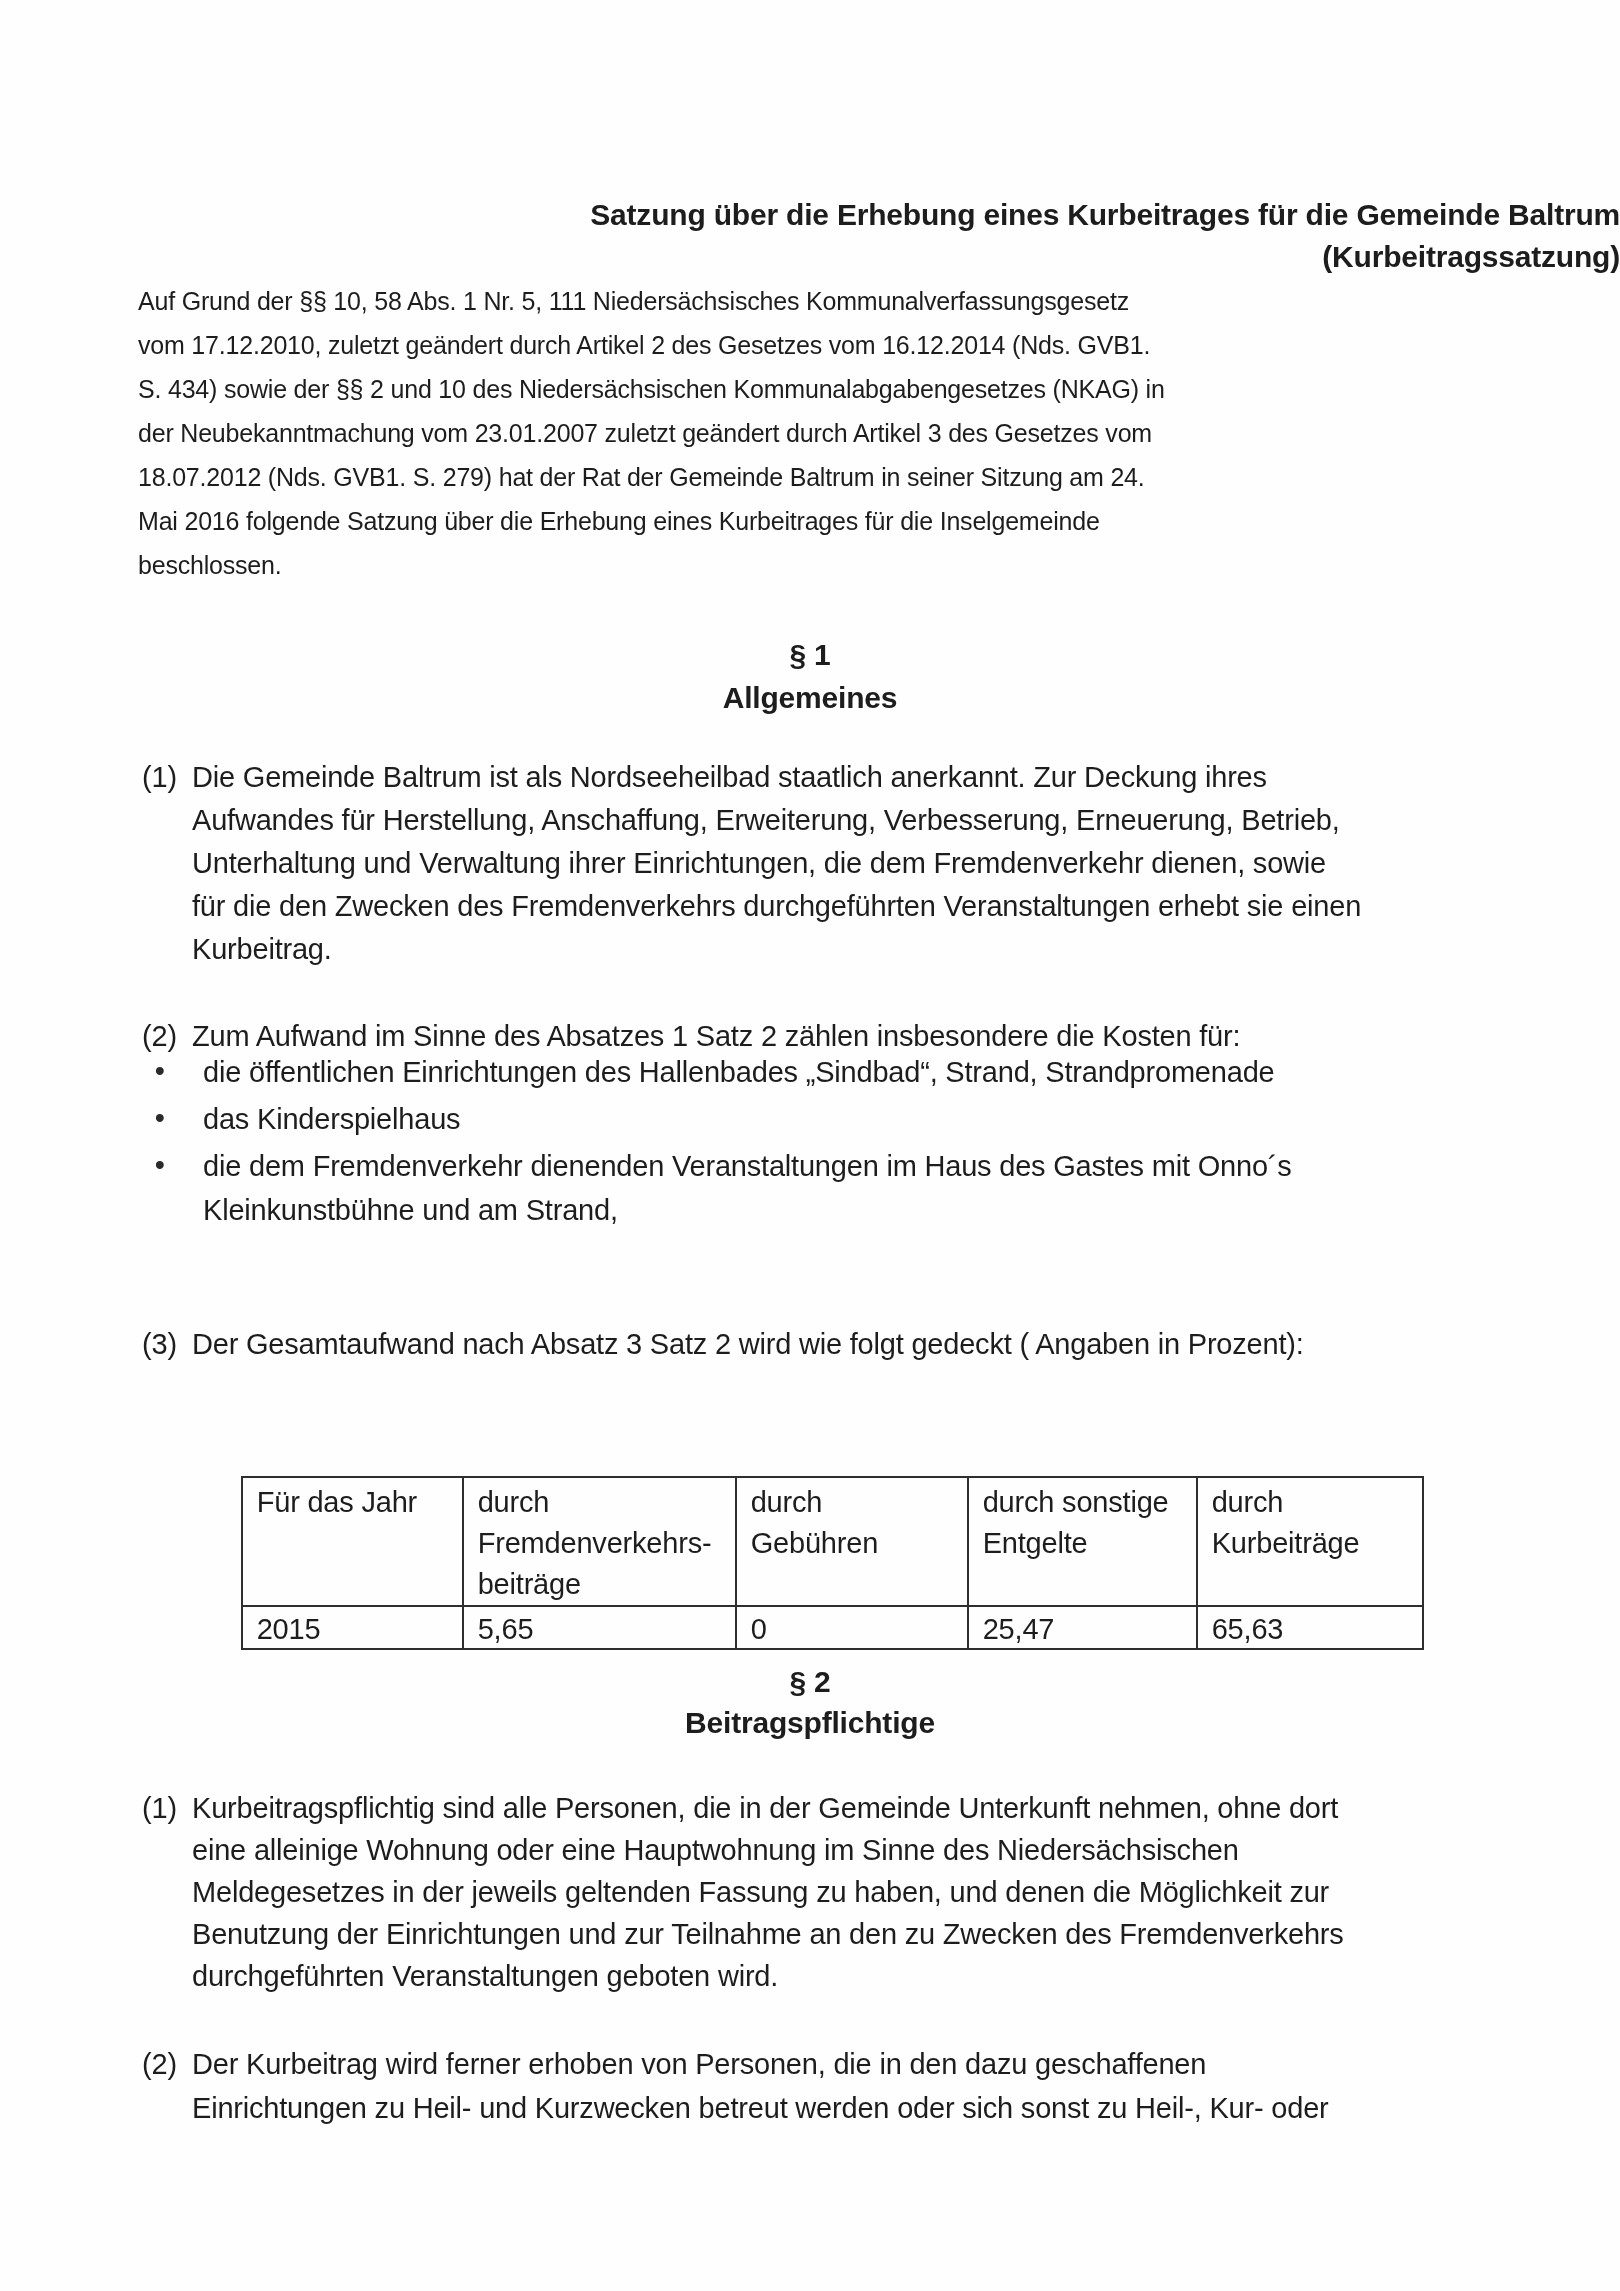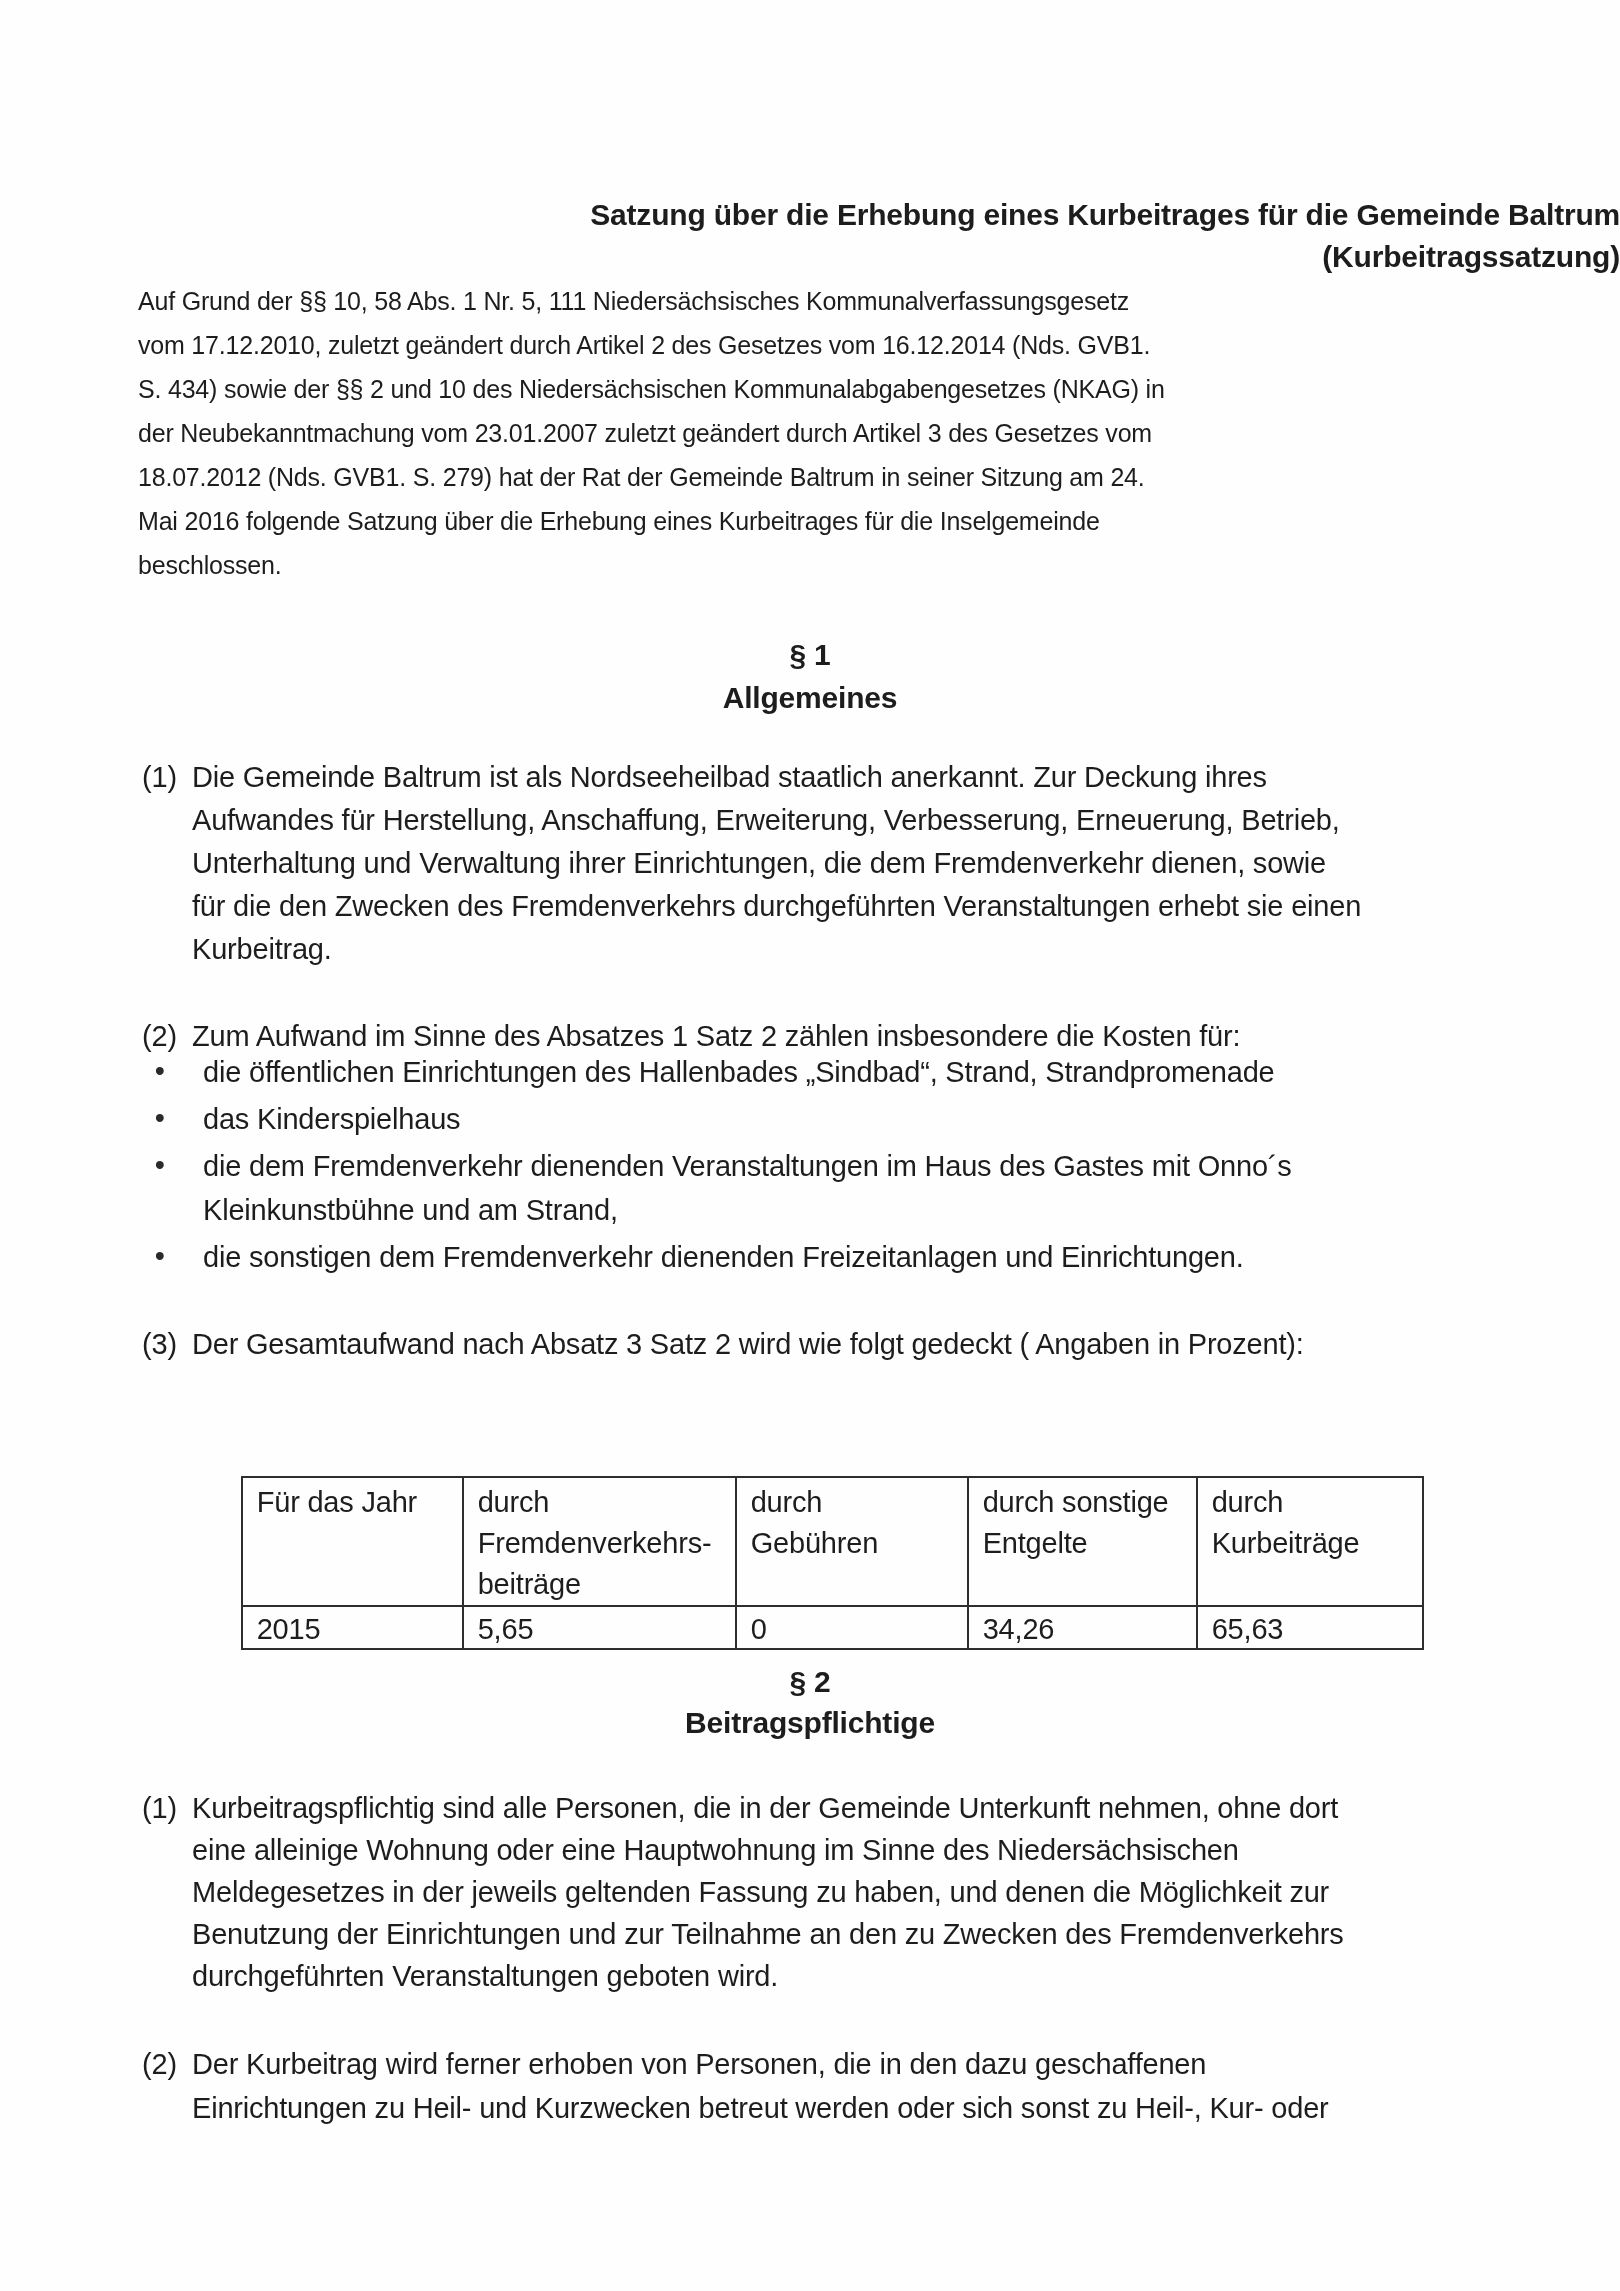--- a/index.html
+++ b/index.html
@@ -106,23 +106,20 @@
     <li>
       <span class="btext">die öffentlichen Einrichtungen des Hallenbades „Sindbad“, Strand, Strandpromenade</span>
     </li>
     <li>
       <span class="btext">das Kinderspielhaus</span>
     </li>
     <li>
       <span class="btext">die dem Fremdenverkehr dienenden Veranstaltungen im Haus des Gastes mit Onno´s
 Kleinkunstbühne und am Strand,</span>
     </li>
-    <li>
-      <span class="btext">die sonstigen dem Fremdenverkehr dienenden Freizeitanlagen und Einrichtungen.</span>
-    </li>
   </ul>
 
   <div class="para" style="top:1323px">
     <span class="marker">(3)</span>
     <span class="ptext">Der Gesamtaufwand nach Absatz 3 Satz 2 wird wie folgt gedeckt ( Angaben in Prozent):</span>
   </div>
 
   <table class="cost-table">
     <colgroup>
       <col style="width:221px">
@@ -143,21 +140,21 @@
 Entgelte</th>
         <th>durch
 Kurbeiträge</th>
       </tr>
     </thead>
     <tbody>
       <tr>
         <td>2015</td>
         <td>5,65</td>
         <td>0</td>
-        <td>34,26</td>
+        <td>25,47</td>
         <td>65,63</td>
       </tr>
     </tbody>
   </table>
 
   <div class="sec-head s2" style="top:1661px">
     <div>§ 2</div>
     <div>Beitragspflichtige</div>
   </div>
 

